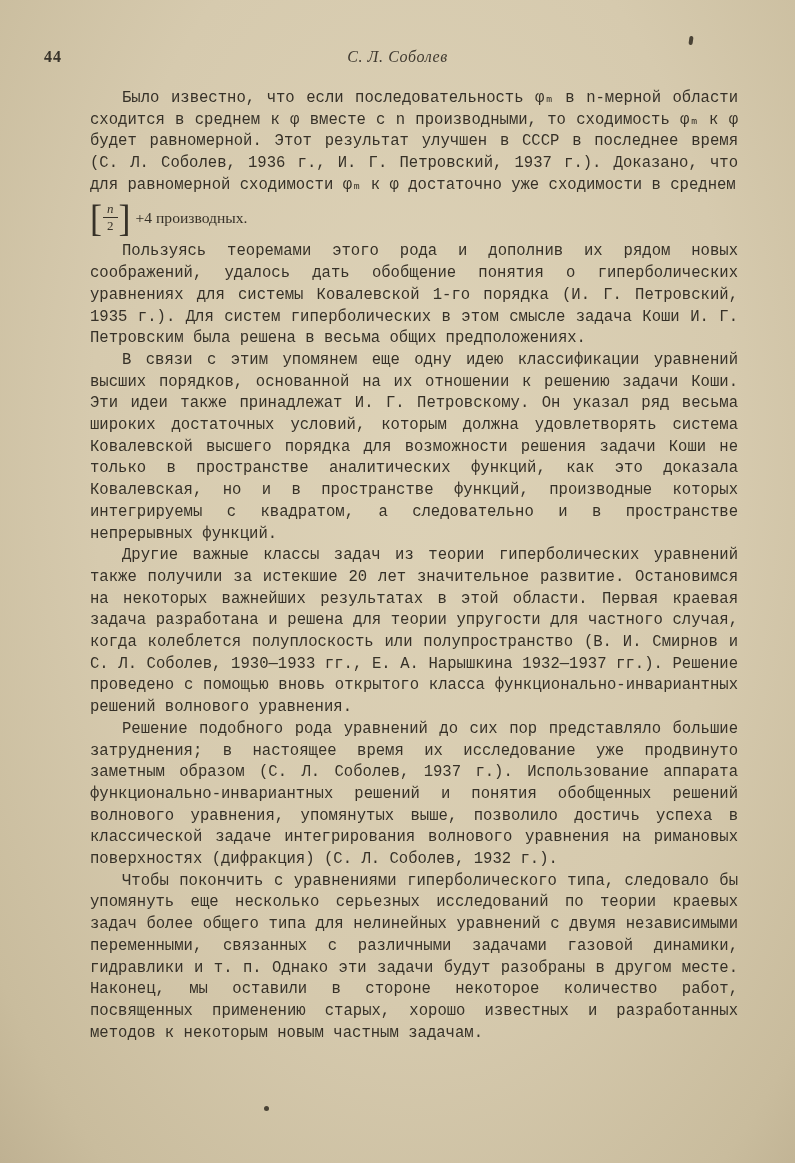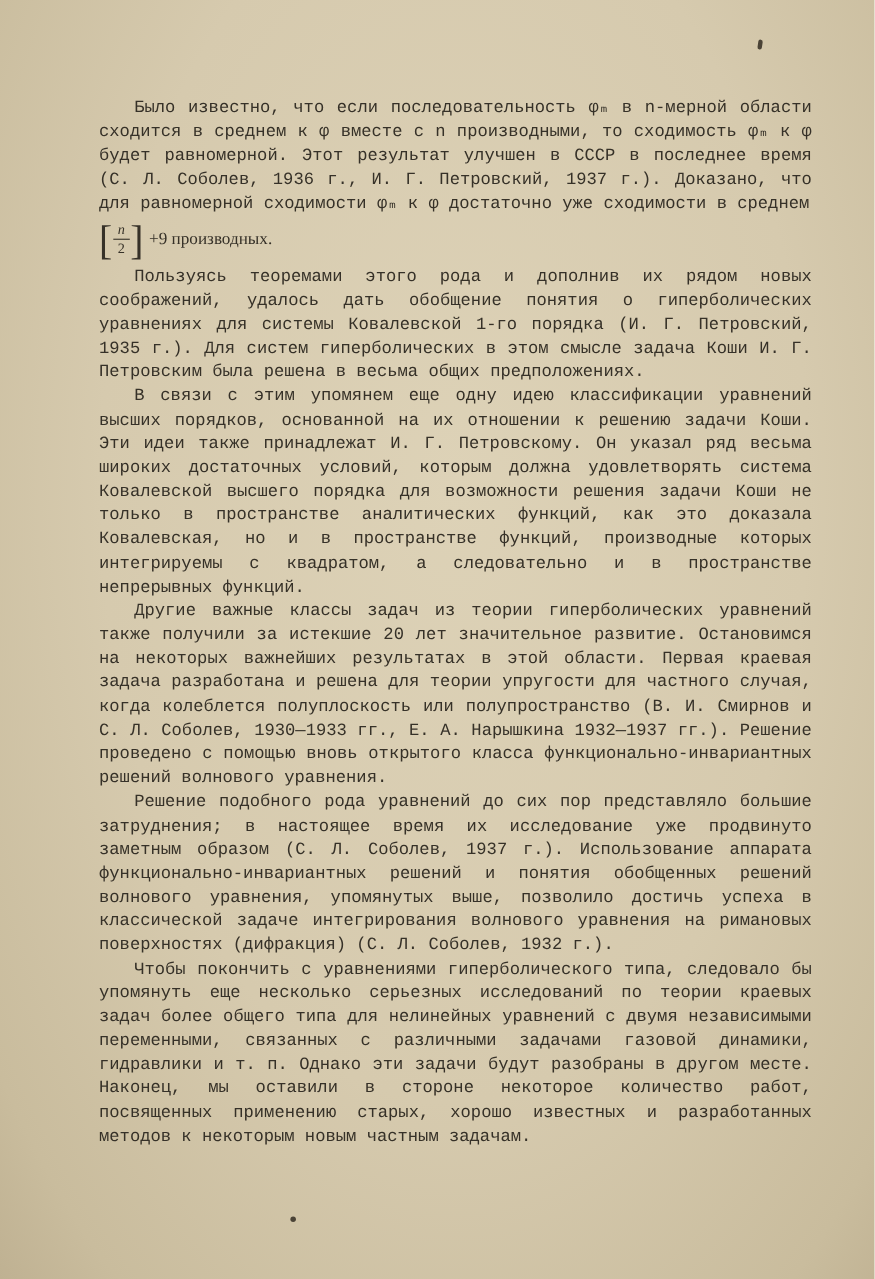--- a/index.html
+++ b/index.html
@@ -49,35 +49,39 @@
     position: absolute; background: #4a4336; border-radius: 50%;
   }
   .speck-top { width: 4px; height: 9px; left: 689px; top: 36px; border-radius: 2px; transform: rotate(8deg); }
   .speck-bottom { width: 5px; height: 5px; left: 264px; top: 1106px; }
 </style>
 </head>
 <body>
 
 <div class="page">
 
+  <div class="header">
+    <div class="page-number">44</div>
+    <div class="running-title">С. Л. Соболев</div>
+  </div>
 
   <span class="ink-speck speck-top"></span>
 
   <div class="body-text">
 
     <p>Было известно, что если последовательность φₘ в n-мерной области сходится в среднем к φ вместе с n производными, то сходимость φₘ к φ будет равномерной. Этот результат улучшен в СССР в последнее время (С. Л. Соболев, 1936 г., И. Г. Петровский, 1937 г.). Доказано, что для равномерной сходимости φₘ к φ достаточно уже сходимости в среднем</p>
 
     <div class="formula-line">
       <span class="bracket">[</span>
       <span class="frac">
         <span class="num">n</span>
         <span class="den">2</span>
       </span>
       <span class="bracket">]</span>
-      <span class="formula-suffix">+9 производных.</span>
+      <span class="formula-suffix">+4 производных.</span>
     </div>
 
     <p>Пользуясь теоремами этого рода и дополнив их рядом новых соображений, удалось дать обобщение понятия о гиперболических уравнениях для системы Ковалевской 1-го порядка (И. Г. Петровский, 1935 г.). Для систем гиперболических в этом смысле задача Коши И. Г. Петровским была решена в весьма общих предположениях.</p>
 
     <p>В связи с этим упомянем еще одну идею классификации уравнений высших порядков, основанной на их отношении к решению задачи Коши. Эти идеи также принадлежат И. Г. Петровскому. Он указал ряд весьма широких достаточных условий, которым должна удовлетворять система Ковалевской высшего порядка для возможности решения задачи Коши не только в пространстве аналитических функций, как это доказала Ковалевская, но и в пространстве функций, производные которых интегрируемы с квадратом, а следовательно и в пространстве непрерывных функций.</p>
 
     <p>Другие важные классы задач из теории гиперболических уравнений также получили за истекшие 20 лет значительное развитие. Остановимся на некоторых важнейших результатах в этой области. Первая краевая задача разработана и решена для теории упругости для частного случая, когда колеблется полуплоскость или полупространство (В. И. Смирнов и С. Л. Соболев, 1930—1933 гг., Е. А. Нарышкина 1932—1937 гг.). Решение проведено с помощью вновь открытого класса функционально-инвариантных решений волнового уравнения.</p>
 
     <p>Решение подобного рода уравнений до сих пор представляло большие затруднения; в настоящее время их исследование уже продвинуто заметным образом (С. Л. Соболев, 1937 г.). Использование аппарата функционально-инвариантных решений и понятия обобщенных решений волнового уравнения, упомянутых выше, позволило достичь успеха в классической задаче интегрирования волнового уравнения на римановых поверхностях (дифракция) (С. Л. Соболев, 1932 г.).</p>
 

